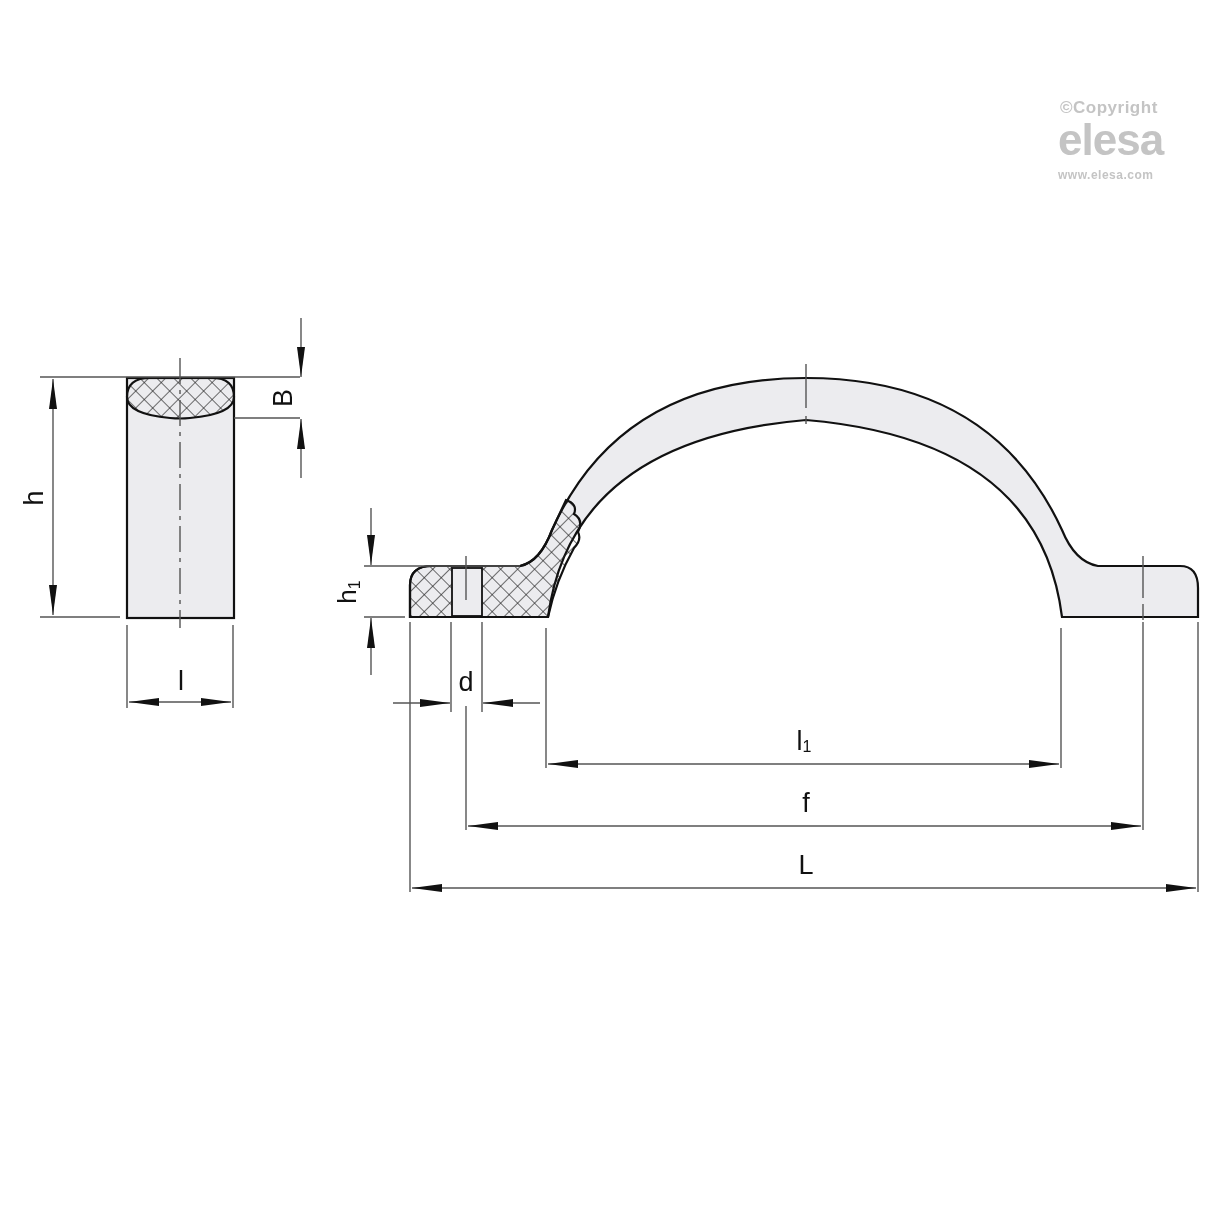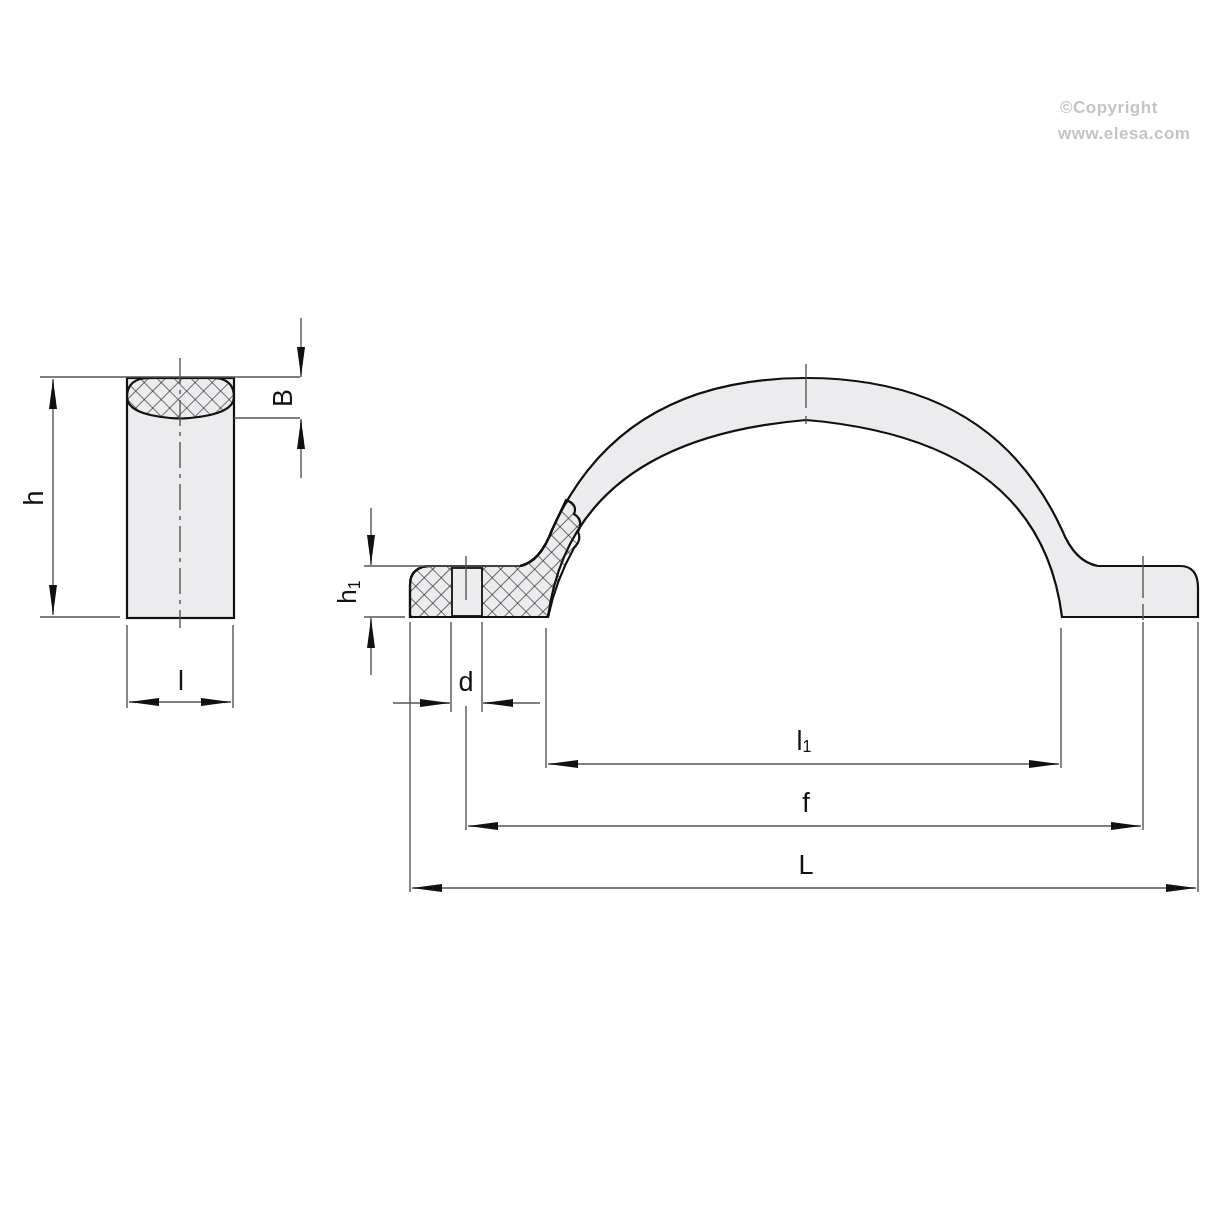--- a/index.html
+++ b/index.html
@@ -1,28 +1,29 @@
 <!DOCTYPE html>
 <html><head>
 <meta charset="utf-8">
 <style>
   html, body { margin: 0; padding: 0; background: #ffffff; }
   body { width: 1214px; height: 1214px; position: relative; overflow: hidden; font-family: "Liberation Sans", sans-serif; }
   .watermark { position: absolute; left: 1058px; top: 98px; width: 150px; color: #c4c4c4; }
   .wm-copy { font-size: 17px; font-weight: bold; letter-spacing: 0.5px; margin-left: 2px; }
   .wm-logo { font-size: 44px; font-weight: bold; line-height: 44px; letter-spacing: -1px; margin-top: 0px; }
-  .wm-url { font-size: 17px; font-weight: bold; letter-spacing: 0.5px; margin-top: 6px; }
+  .wm-url { font-size: 12px; font-weight: bold; letter-spacing: 0.5px; margin-top: 6px; }
   svg.drawing { position: absolute; left: 0; top: 0; }
   .lbl { font-family: "Liberation Sans", sans-serif; fill: #111; }
 </style>
 </head>
 <body>
 
 <div class="watermark">
   <div class="wm-copy">©Copyright</div>
+  <div class="wm-logo">elesa</div>
   <div class="wm-url">www.elesa.com</div>
 </div>
 
 <svg class="drawing" width="1214" height="1214" viewBox="0 0 1214 1214" xmlns="http://www.w3.org/2000/svg">
   <defs>
     <pattern id="hatch" patternUnits="userSpaceOnUse" width="12" height="12" patternTransform="rotate(45)">
       <line x1="0" y1="0" x2="0" y2="12" stroke="#222" stroke-width="1.3"></line>
       <line x1="0" y1="0" x2="12" y2="0" stroke="#222" stroke-width="1.3"></line>
     </pattern>
     <marker id="arrowEnd" markerWidth="30" markerHeight="12" refX="30" refY="6" orient="auto" markerUnits="userSpaceOnUse">

